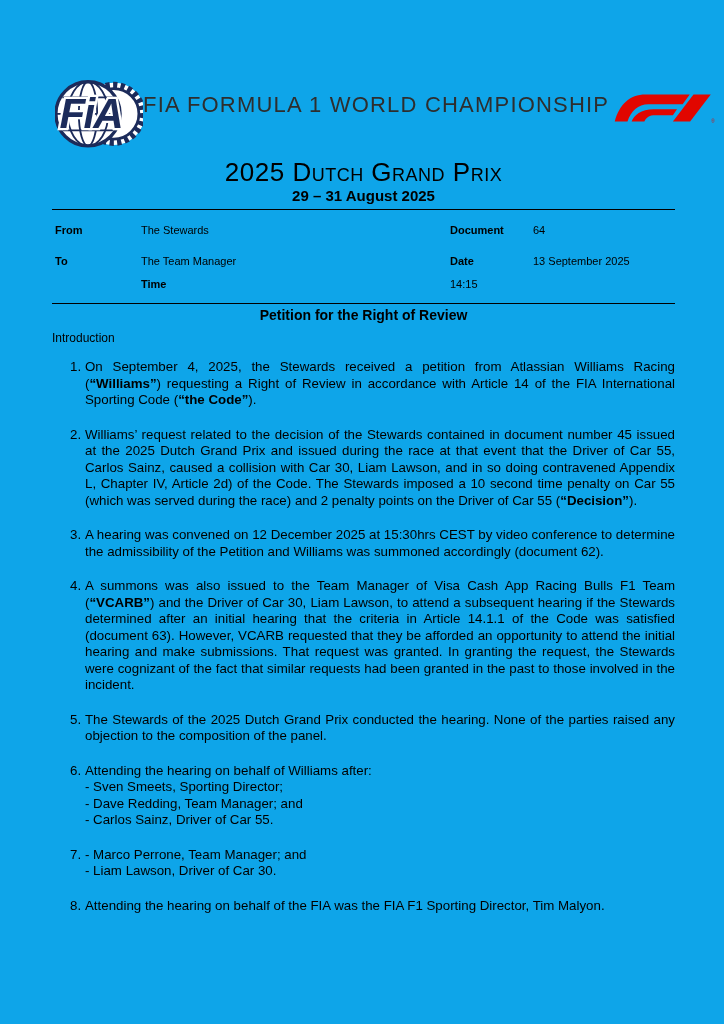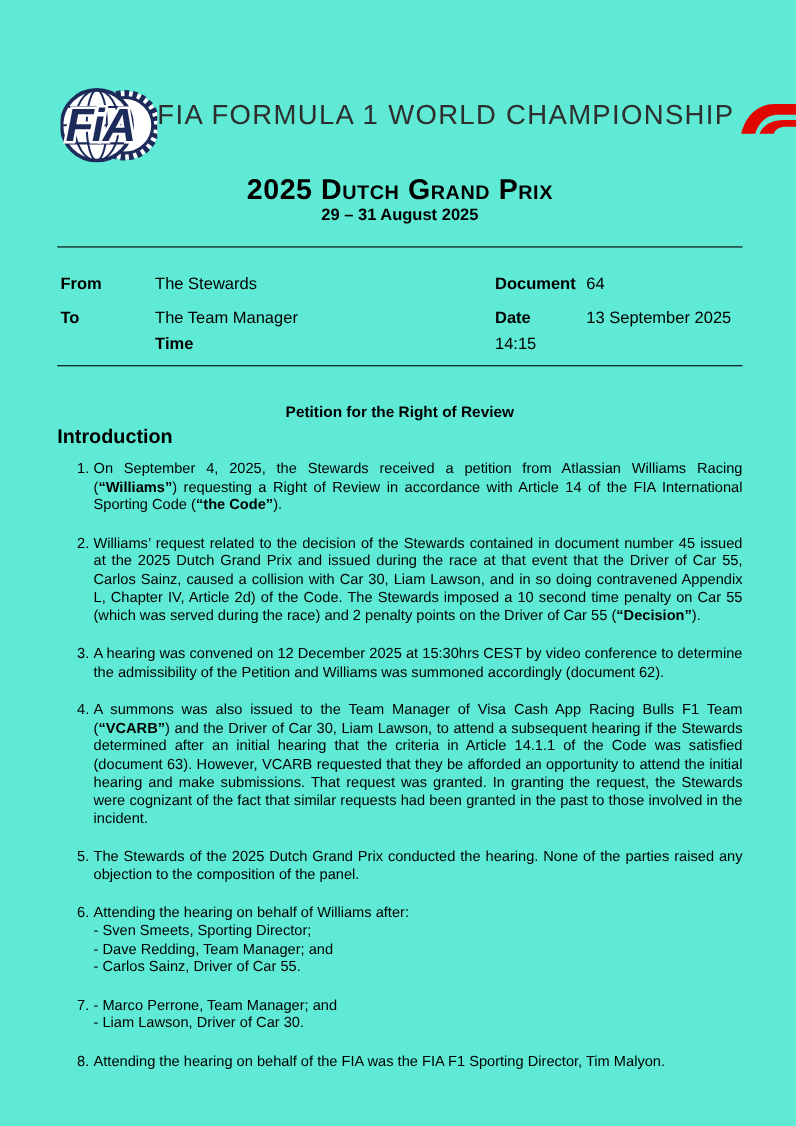--- a/index.html
+++ b/index.html
@@ -1,37 +1,37 @@
 <!DOCTYPE html>
 <html><head>
 <meta charset="utf-8">
 <style>
   html,body{margin:0;padding:0;background:#e8e8e8;}
-  .page{width:724px;height:1024px;background:#5eead4;margin:0 auto;position:relative;
+  .page{width:724px;height:1024px;background:#0ea5e9;margin:0 auto;position:relative;
         font-family:"Liberation Sans",sans-serif;color:#000;overflow:hidden;}
   .header{display:flex;align-items:center;padding:66px 36px 0 55px;}
   .fia-logo{width:88px;height:92px;flex:0 0 auto;}
   .fia-logo svg{width:100%;height:100%;}
-  .champ{flex:1;text-align:center;font-size:25px;letter-spacing:1.2px;color:#2e2e2e;
+  .champ{flex:1;text-align:center;font-size:22px;letter-spacing:1.2px;color:#2e2e2e;
          font-weight:400;margin-top:-14px;white-space:nowrap;}
   .f1-logo{width:106px;height:30px;flex:0 0 auto;margin-top:-8px;}
   .f1-logo svg{width:100%;height:100%;}
   .content{padding:0 49px 0 52px;}
-  .event-title{text-align:center;font-weight:bold;font-size:26px;line-height:28px;
+  .event-title{text-align:center;font-weight:normal;font-size:26px;line-height:28px;
                font-variant:small-caps;letter-spacing:.5px;margin-top:0px;}
   .event-dates{text-align:center;font-weight:bold;font-size:15px;line-height:17px;
-               margin-top:1px;margin-bottom:20px;}
+               margin-top:1px;margin-bottom:5px;}
   .meta{border-top:1.5px solid #000;border-bottom:1.5px solid #000;
         display:grid;grid-template-columns:86px 309px 83px 145px;
-        padding:26px 0 11px 3px;font-size:15px;line-height:16px;}
+        padding:12px 0 11px 3px;font-size:11px;line-height:16px;}
   .meta .label{font-weight:bold;}
   .mb-lg{margin-bottom:15px;}
   .mb-sm{margin-bottom:7px;}
-  .subject{text-align:center;font-weight:bold;font-size:14px;line-height:16px;margin-top:33px;}
-  .section-heading{font-weight:bold;font-size:18px;line-height:17px;margin-top:7px;margin-bottom:12px;}
+  .subject{text-align:center;font-weight:bold;font-size:14px;line-height:16px;margin-top:3px;}
+  .section-heading{font-weight:normal;font-size:12px;line-height:17px;margin-top:7px;margin-bottom:12px;}
   .item{display:flex;margin-bottom:18px;font-size:13.3px;line-height:16.5px;}
   .item-num{width:15px;margin-left:18px;flex:0 0 auto;}
   .item-body{flex:1;text-align:justify;}
   .sub-line{text-align:left;}
   .bold{font-weight:bold;}
 </style>
 </head>
 <body>
 
 <div class="page">

